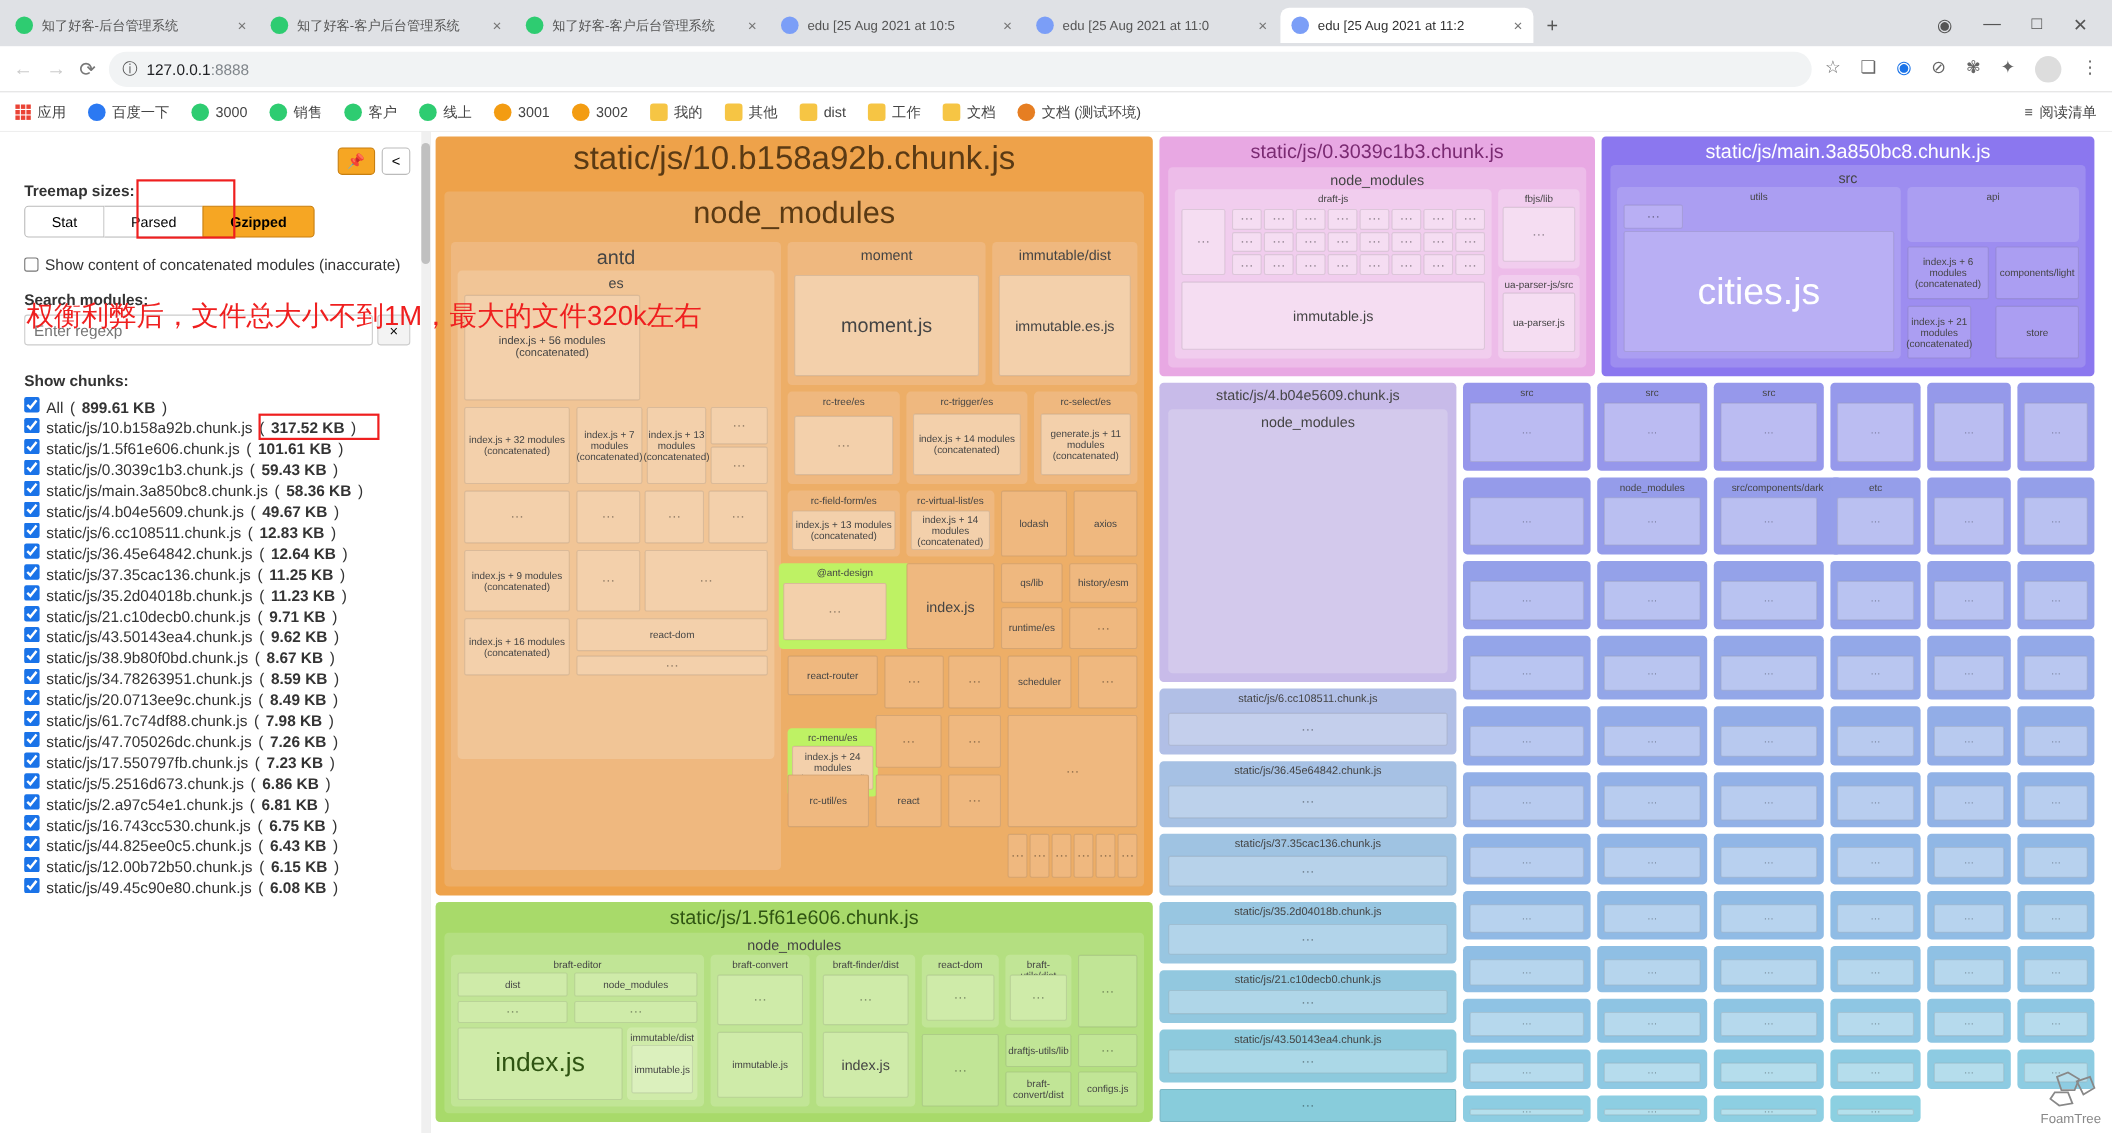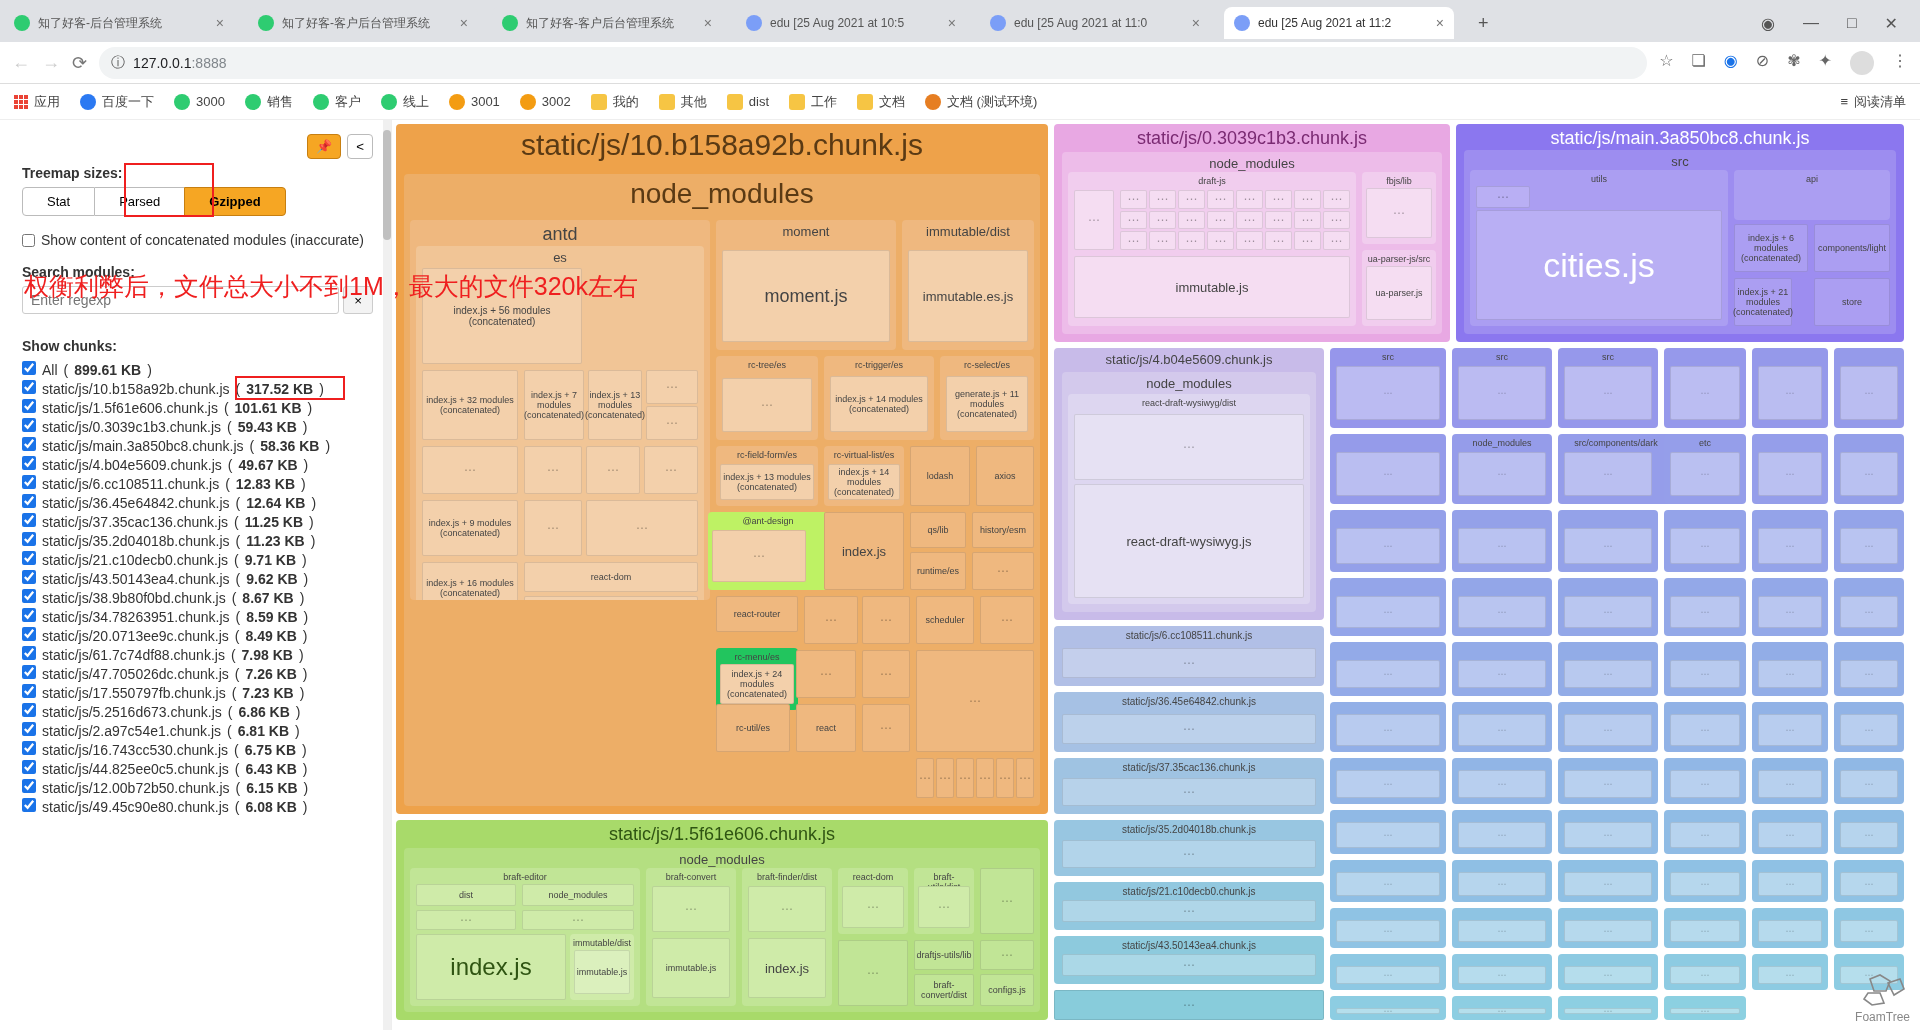--- a/index.html
+++ b/index.html
@@ -1,20 +1,20 @@
 <!DOCTYPE html>
 <html><head>
 <meta charset="utf-8">
 <style>
 * { margin: 0; padding: 0; box-sizing: border-box; font-family: "Segoe UI", Arial, sans-serif; }
 body { width: 1920px; height: 1030px; background: #fff; overflow: hidden; font-size: 14px; color: #333; }
 
 
 .browser-chrome { background: #dfe1e5; }
-.tab-strip { display: flex; align-items: center; height: 42px; padding: 4px 4px 0 4px; gap: 14px; }
+.tab-strip { display: flex; align-items: center; height: 42px; padding: 4px 4px 0 4px; gap: 2px; }
 .tab { display: flex; align-items: center; gap: 8px; padding: 8px 10px; border-radius: 8px 8px 0 0; background: #dfe1e5; font-size: 12px; color: #555; max-width: 230px; flex: 1 1 0; min-width: 0; }
 .tab.active { background: #fff; color: #333; }
 .tab .favicon { width: 16px; height: 16px; border-radius: 50%; flex: 0 0 16px; }
 .tab .title { white-space: nowrap; overflow: hidden; text-overflow: ellipsis; flex: 1; }
 .tab .close { color: #777; font-size: 14px; margin-left: auto; cursor: pointer; }
 .newtab { padding: 6px 10px; font-size: 18px; color: #555; cursor: pointer; }
 .win-controls { margin-left: auto; display: flex; gap: 28px; padding: 0 18px; color: #555; font-size: 16px; }
 .win-controls span { cursor: pointer; }
 
 .addr-row { display: flex; align-items: center; gap: 12px; padding: 4px 12px; background: #fff; height: 42px; border-bottom: 1px solid #ddd; }
@@ -415,21 +415,21 @@
 
   <div class="annot" style="left:24px; top:270px;">权衡利弊后，文件总大小不到1M，最大的文件320k左右</div>
 
   <div class="treemap">
 
     <div class="tm-block" style="left:4px;top:4px;width:652px;height:690px;background:#eea24a;">
       <div class="tm-title big-t">static/js/10.b158a92b.chunk.js</div>
       <div class="tm-block" style="left:8px;top:50px;width:636px;height:632px;background:#edae67;">
         <div class="tm-title big-t" style="font-size:28px">node_modules</div>
 
-        <div class="tm-block" style="left:6px;top:46px;width:300px;height:380px;background:#efb87f;">
+        <div class="tm-block" style="left:6px;top:46px;width:300px;height:571px;background:#efb87f;">
           <div class="tm-title med-t">antd</div>
           <div class="tm-block" style="left:6px;top:26px;width:288px;height:444px;background:#f1c596;">
             <div class="tm-title sm-t">es</div>
             <div class="cell" style="left:6px;top:22px;width:160px;height:96px;background:#f3d0ab;flex-direction:column">
                 <span class="xs-t" style="padding:4px">index.js + 56 modules (concatenated)</span>
               </div>
             <div class="cell" style="left:6px;top:124px;width:96px;height:70px;background:#f3d0ab">
                 <span class="tiny" style="padding:2px">index.js + 32 modules (concatenated)</span>
               </div>
             <div class="cell" style="left:108px;top:124px;width:60px;height:70px;background:#f3d0ab">
@@ -519,21 +519,21 @@
         <div class="cell" style="left:506px;top:378px;width:56px;height:38px;background:#efb87f">
             <span class="tiny">runtime/es</span>
           </div>
         <div class="cell" style="left:568px;top:338px;width:62px;height:36px;background:#efb87f">
             <span class="tiny">history/esm</span>
           </div>
         <div class="cell dots" style="left:568px;top:378px;width:62px;height:38px;background:#efb87f"></div>
         <div class="cell" style="left:312px;top:422px;width:82px;height:36px;background:#efb87f">
             <span class="tiny">react-router</span>
           </div>
-        <div class="tm-block" style="left:312px;top:474px;width:82px;height:62px;background:#22c55e">
+        <div class="tm-block" style="left:312px;top:488px;width:82px;height:62px;background:#bef264">
             <span class="tiny">rc-menu/es</span>
             <div class="cell" style="left:4px;top:16px;width:74px;height:40px;background:#f3d0ab">
               <span class="tiny">index.js + 24 modules (concatenated)</span>
             </div>
           </div>
         <div class="cell dots" style="left:400px;top:422px;width:54px;height:48px;background:#efb87f"></div>
         <div class="cell dots" style="left:458px;top:422px;width:48px;height:48px;background:#efb87f"></div>
         <div class="cell" style="left:512px;top:422px;width:58px;height:48px;background:#efb87f">
             <span class="tiny">scheduler</span>
           </div>
@@ -697,27 +697,20 @@
         <div class="cell" style="left:350px;top:128px;width:76px;height:48px;background:#ab9ef2">
             <span class="tiny">store</span>
           </div>
       </div>
     </div>
 
     <div class="tm-block" style="left:662px;top:228px;width:270px;height:272px;background:#c8bbe9;">
       <div class="tm-title sm-t">static/js/4.b04e5609.chunk.js</div>
       <div class="tm-block" style="left:8px;top:24px;width:254px;height:240px;background:#d3c9ec;">
         <span class="sm-t">node_modules</span>
-        <div class="tm-block" style="left:6px;top:22px;width:242px;height:210px;background:#ddd6f0;">
-          <span class="tiny">react-draft-wysiwyg/dist</span>
-          <div class="cell" style="left:6px;top:90px;width:230px;height:114px;background:#e6e1f3">
-              <span class="sm-t">react-draft-wysiwyg.js</span>
-            </div>
-          <div class="cell dots" style="left:6px;top:20px;width:230px;height:66px;background:#e6e1f3"></div>
-        </div>
       </div>
     </div>
 
     <div id="right-grid">
         <div class="tm-block" style="left: 938px; top: 228px; width: 116px; height: 80px; background: rgb(150, 150, 235);">
           <span class="tiny">src</span>
           <div class="cell " style="left:6px;top:18px;width:104px;height:54px;background:rgb(187,187,242)">
             <span class="tiny" style="color:rgba(0,0,0,0.35)">⋯</span>
           </div>
         </div>

